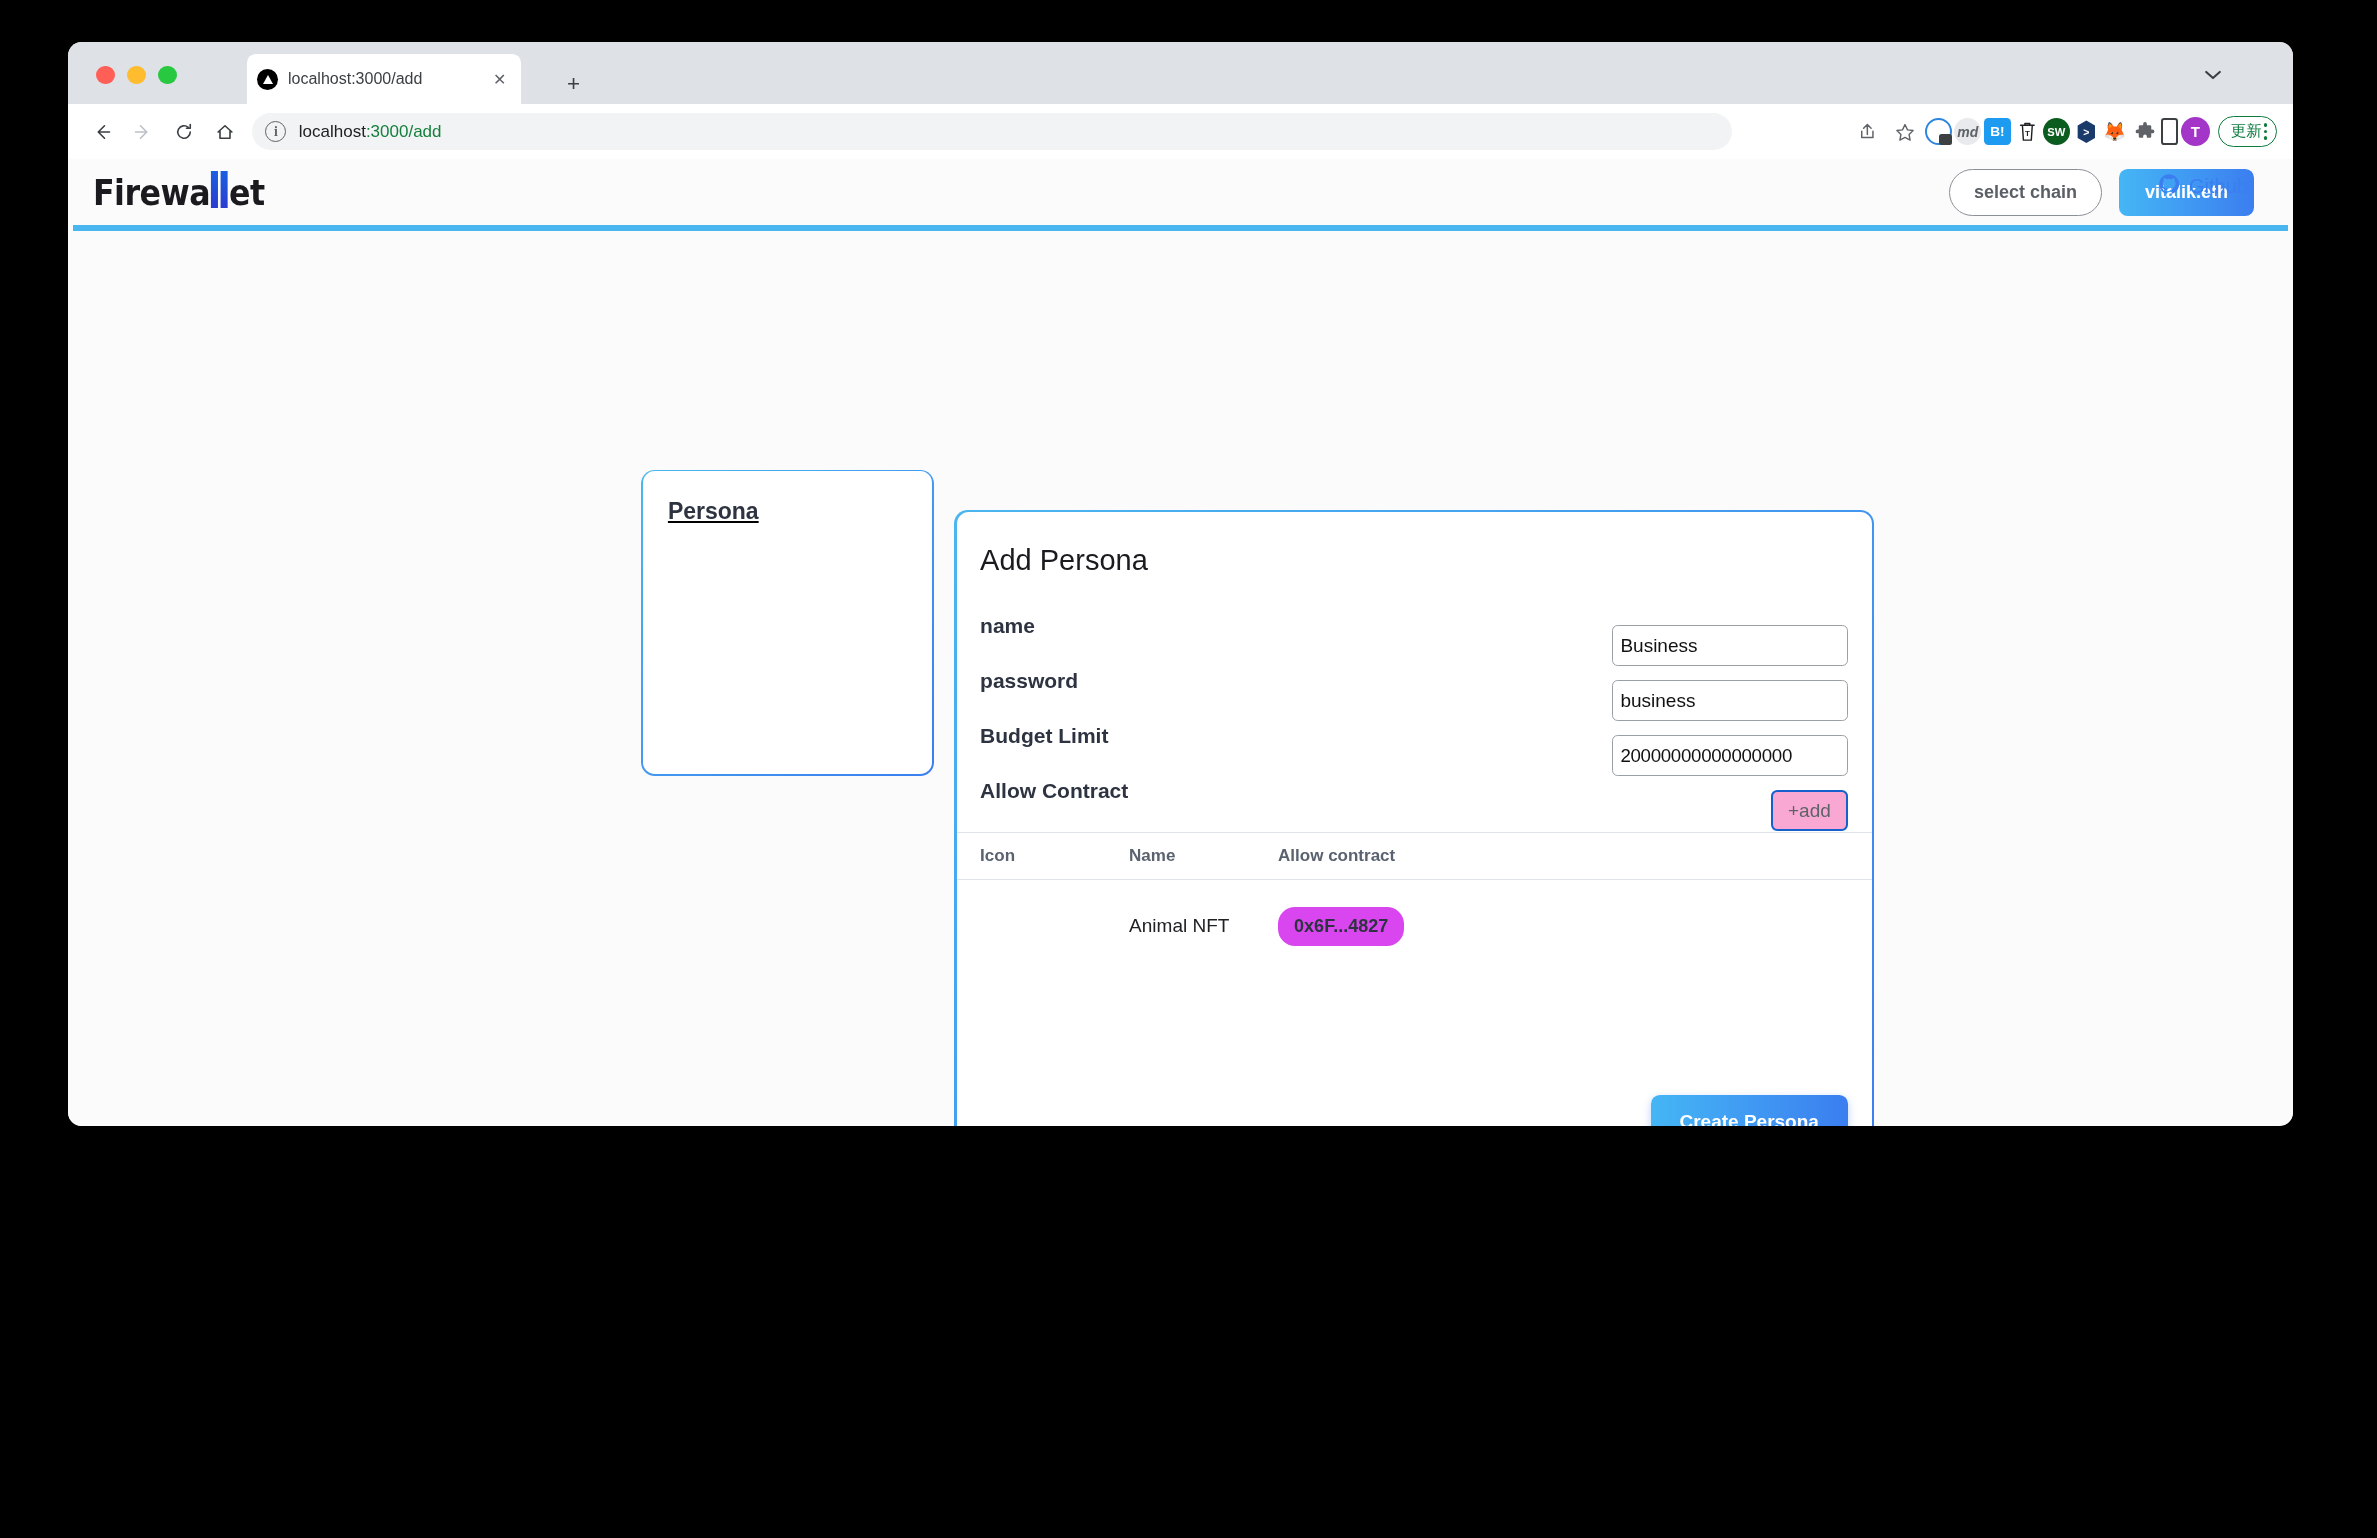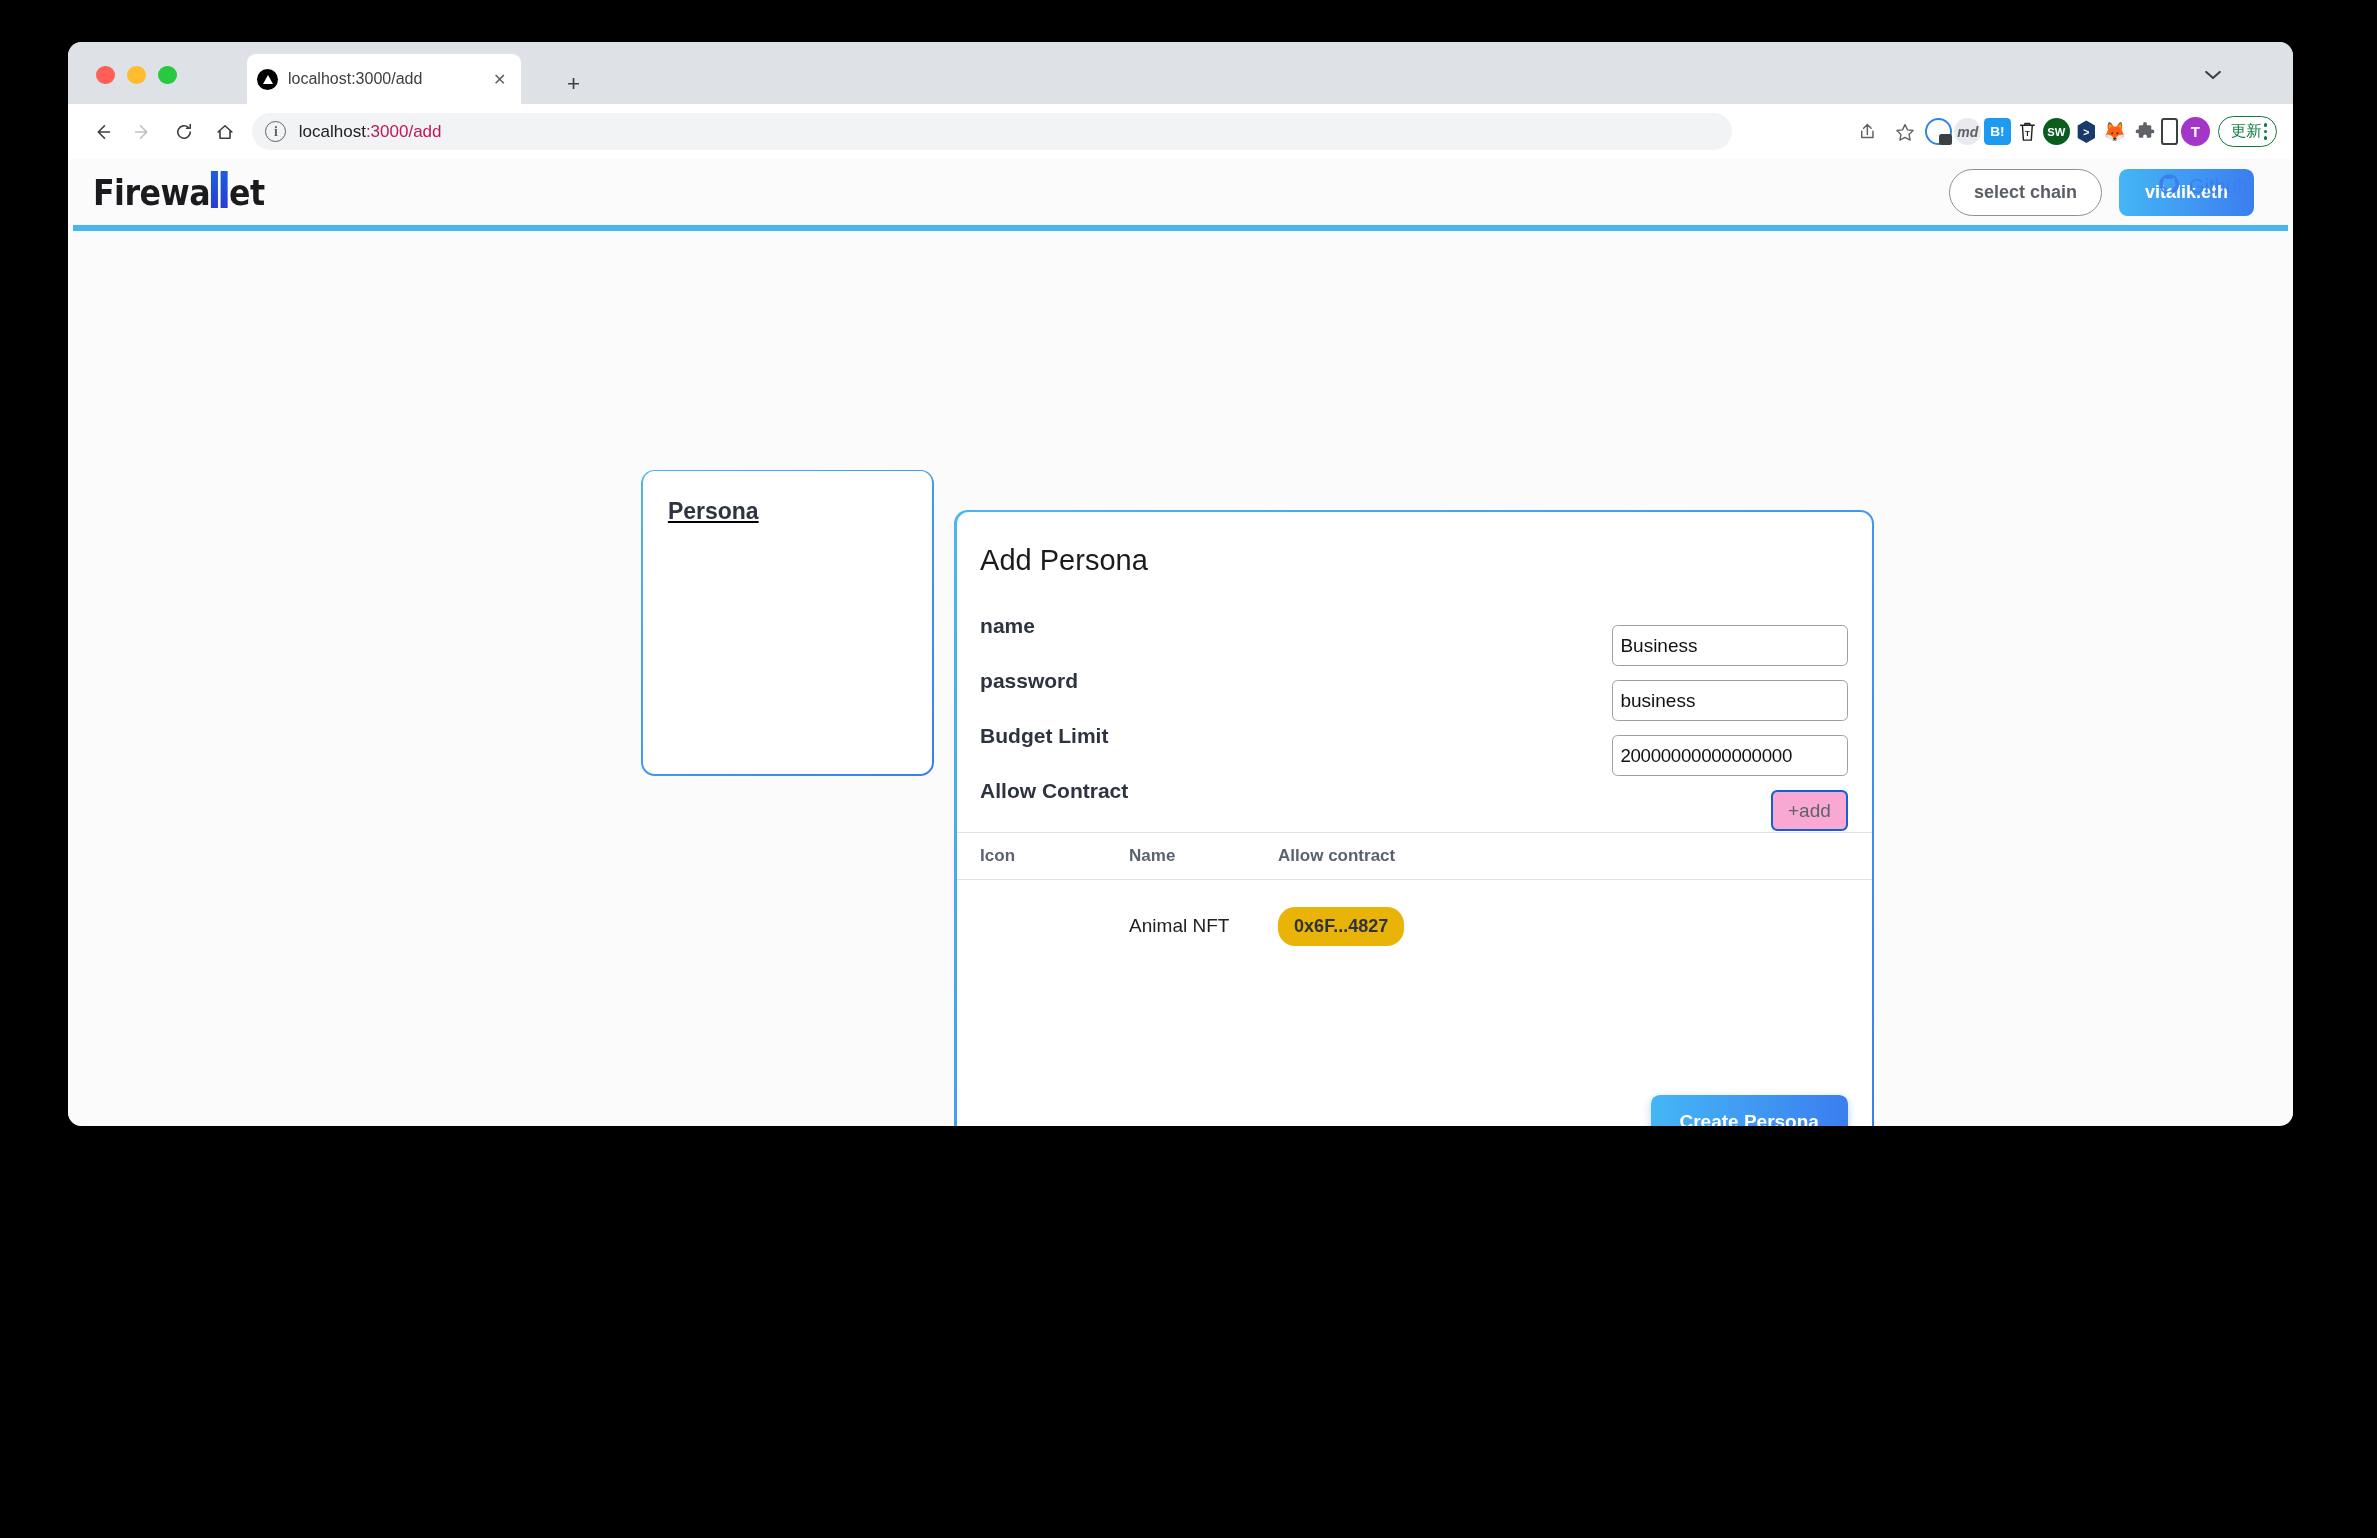--- a/index.html
+++ b/index.html
@@ -107,21 +107,21 @@
   }
   .omnibox .info-ic {
     width: 21px; height: 21px; border-radius: 50%;
     border: 1.6px solid #5f6368; color: #5f6368;
     display: flex; align-items: center; justify-content: center;
     font-size: 13.7px; font-weight: bold;
     margin-right: 12.4px; flex: 0 0 auto;
     font-family: "Liberation Serif", serif;
   }
   .omnibox .url { font-size: 17px; color: #202124; }
-  .omnibox .url .dim { color: #be185d; }
+  .omnibox .url .dim { color: #15803d; }
 
   .tb-right { display: flex; align-items: center; gap: 2.5px; margin-left: auto; }
   .tb-ic {
     width: 35px; height: 35px;
     display: flex; align-items: center; justify-content: center;
     color: #5f6368; flex: 0 0 auto;
   }
   .ext {
     width: 27px; height: 27px;
     display: flex; align-items: center; justify-content: center;
@@ -312,21 +312,21 @@
   }
   .nft-dot {
     width: 39px; height: 39px; border-radius: 50%;
     background: linear-gradient(180deg,#c61fa8 0%,#b61fc0 22%,#9c5fd0 55%,#9fb0d8 85%,#a9bcdb 100%);
   }
   .td-name { font-size: 19px; color: #202124; }
   .addr-pill {
     display: inline-flex; align-items: center;
     height: 39px; padding: 0 16px;
     border-radius: 17px;
-    background: #eab308;
+    background: #d946ef;
     font-size: 18px; font-weight: bold; color: #2d3340;
   }
 
   .btn-create {
     position: absolute;
     right: 23.6px; bottom: 40px;
     height: 53px; padding: 0 29px;
     border-radius: 8.7px;
     background: linear-gradient(90deg,#45b6f5,#3b7ef0);
     color: #fff;

